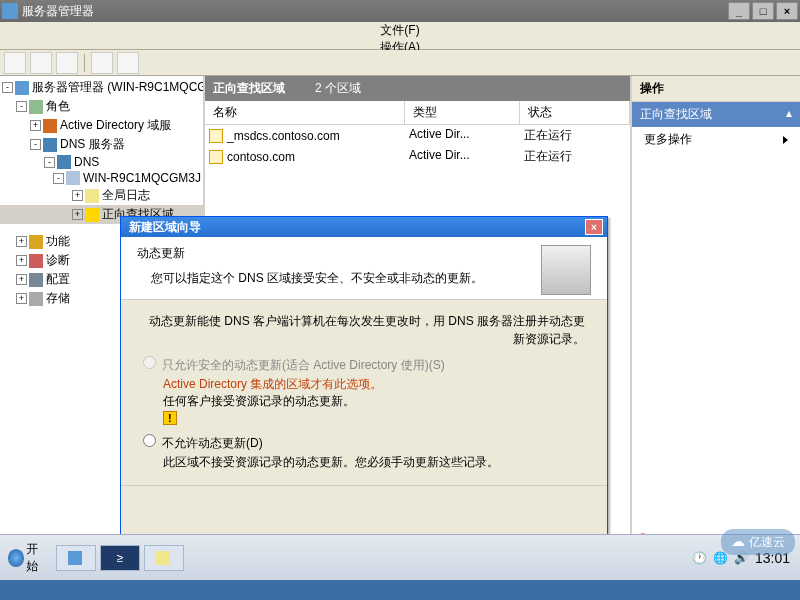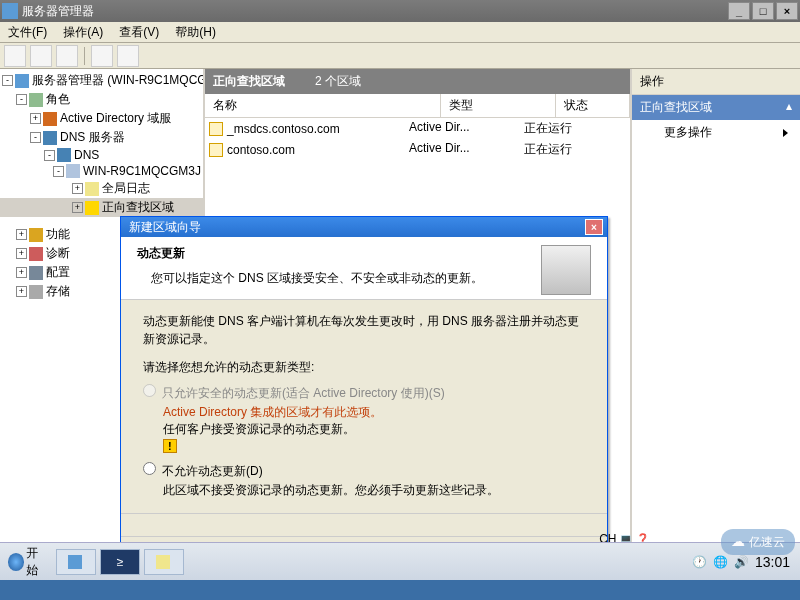--- a/index.html
+++ b/index.html
@@ -5,21 +5,21 @@
 * { box-sizing: border-box; margin: 0; padding: 0; font-family: "Microsoft YaHei", "SimSun", Tahoma, sans-serif; font-size: 12px; }
 body { background: #3a6ea5; width: 800px; height: 600px; position: relative; overflow: hidden; }
 
 
 .main-window { position: absolute; left: 0; top: 0; right: 0; bottom: 20px; display: flex; flex-direction: column; background: #ece9d8; }
 .titlebar { background: linear-gradient(#7b7b7b, #6a6a6a); color: #fff; height: 22px; display: flex; align-items: center; padding: 0 2px; }
 .titlebar .icon { width: 16px; height: 16px; background: #5b9bd5; margin-right: 4px; }
 .titlebar .title { flex: 1; }
 .titlebar .sysbtn { width: 22px; height: 18px; background: #c0c0c0; border: 1px solid #888; margin-left: 2px; display:flex;align-items:center;justify-content:center;font-size:11px;font-weight:bold;color:#000;}
 
-.menubar { background: #ece9d8; height: 21px; display: flex; align-items: center; border-bottom: 1px solid #aca899; }
+.menubar { background: #ece9d8; height: 28px; display: flex; align-items: center; border-bottom: 1px solid #aca899; flex-direction: column; }
 .menubar .item { padding: 0 8px; }
 .toolbar { background: #ece9d8; height: 26px; border-bottom: 1px solid #aca899; display:flex; align-items:center; padding: 0 4px; gap:4px;}
 .tbtn{width:22px;height:22px;background:#f5f5f5;border:1px solid #ccc;}
 
 .content { flex: 1; display: flex; background: #fff; }
 .tree-panel { width: 205px; border-right: 2px solid #d4d0c8; background: #fff; display:flex;flex-direction:column;}
 .tree-body { flex: 1; overflow: auto; padding: 2px 0; }
 .tree-scrollh{height:16px;background:#ece9d8;border-top:1px solid #d4d0c8;}
 .tree-row { display: flex; align-items: center; padding: 1px 2px; white-space: nowrap; }
 .exp{width:11px;height:11px;border:1px solid #888;display:inline-flex;align-items:center;justify-content:center;font-size:9px;line-height:1;margin-right:2px;flex-shrink:0;}
@@ -44,48 +44,48 @@
 .mid-cols { display: flex; background: #fff; border-bottom: 1px solid #d4d0c8; }
 .mid-cols .col { padding: 3px 8px; border-right: 1px solid #d4d0c8; }
 .mid-list { flex: 1; background: #fff; }
 .mid-row { display: flex; padding: 2px 4px; }
 .mid-row .c1{width:200px;display:flex;align-items:center;gap:4px;}
 .mid-row .c2{width:115px;}
 .mid-row .c3{flex:1;}
 .fileic{width:14px;height:14px;background:#fff3c4;border:1px solid #d4a000;}
 
 .right-panel { width: 170px; border-left: 2px solid #d4d0c8; background: #fff; }
-.right-header { background: #ece9d8; padding: 4px 8px; border-bottom: 1px solid #d4d0c8; font-weight: normal;}
+.right-header { background: #ece9d8; padding: 4px 8px; border-bottom: 1px solid #d4d0c8; font-weight: bold;}
 .right-sect { background: #5b87c4; color: #fff; padding: 4px 8px; display:flex;justify-content:space-between;}
-.right-item { padding: 4px 12px; display:flex;justify-content:space-between;align-items:center;margin-left:20px;}
+.right-item { padding: 4px 12px; display:flex;justify-content:space-between;align-items:center;}
 
 
 .dialog { position: absolute; left: 120px; top: 216px; width: 488px; height: 360px; background: #ece9d8; border: 1px solid #0055ea; box-shadow: 2px 2px 2px rgba(0,0,0,0.3); }
 .dlg-title { background: linear-gradient(#3c8ae8, #2670d0); color: #fff; height: 20px; display: flex; align-items: center; padding: 0 4px; }
-.dlg-title .dtext { flex: 1; padding-left: 4px; font-weight: normal;}
+.dlg-title .dtext { flex: 1; padding-left: 4px; font-weight: bold;}
 .dlg-title .dclose { width: 18px; height: 16px; background: #e07070; border: 1px solid #fff; display:flex;align-items:center;justify-content:center;font-size:10px;color:#fff;font-weight:bold;}
 .dlg-subhead { padding: 8px 16px 4px; background:#fff; border-bottom:1px solid #ccc;display:flex;}
 .dlg-subhead .st{flex:1;}
-.dlg-subhead .st b{font-weight:bold;}
+.dlg-subhead .st b{font-weight:normal;}
 .dlg-subhead .st p{padding-left:14px;margin-top:8px;}
 .srvimg{width:50px;height:50px;background:linear-gradient(#f0f0f0,#c0c0c0);border:1px solid #999;}
 .dlg-body { padding: 8px 22px; }
-.dlg-body p { margin: 4px 0; line-height: 1.5;}
+.dlg-body p { margin: 4px 0; line-height: 1.5; text-align: right;}
 .opt{margin:8px 0 2px;}
 .opt input{margin-right:6px;}
 .optdesc{padding-left:20px;line-height:1.4;}
 .highlight{border:2px solid #d00000;padding:2px 4px;display:inline-block;}
 .dlg-footer{position:absolute;bottom:0;left:0;right:0;padding:8px 12px;border-top:1px solid #ccc;display:flex;justify-content:flex-end;gap:8px;}
 .dlg-footer button{width:86px;height:22px;background:#ece9d8;border:1px solid #888;}
 .warn-ic{display:inline-block;width:14px;height:14px;background:#ffce00;border:1px solid #c08000;margin-right:4px;vertical-align:middle;position:relative;}
 .warn-ic::after{content:"!";position:absolute;left:4px;top:-1px;font-weight:bold;font-size:11px;}
 .hr{height:1px;background:#ccc;margin-top:6px;}
 
 
-.taskbar { position: absolute; bottom: 20px; left: 0; right: 0; height: 38px; background: linear-gradient(#e3e9ef,#cdd6e3); display: flex; align-items: center; padding: 0 4px; border-top: 1px solid #aac; }
+.taskbar { position: absolute; bottom: 20px; left: 0; right: 0; height: 46px; background: linear-gradient(#e3e9ef,#cdd6e3); display: flex; align-items: center; padding: 0 4px; border-top: 1px solid #aac; }
 .start-btn { width: 48px; height: 26px; display: flex; align-items: center; border-radius: 3px; gap:2px;padding:0 4px;}
 .winorb{width:18px;height:18px;border-radius:50%;background:radial-gradient(#6db5f8,#1e5799);}
 .taskbtn{width:40px;height:26px;background:#dbe4ef;border:1px solid #a5b8d0;margin-left:4px;display:flex;align-items:center;justify-content:center;}
 .tray{margin-left:auto;display:flex;align-items:center;gap:6px;padding-right:6px;}
 .tray .clock{text-align:center;font-size:14px;}
 
 .watermark{position:absolute;right:5px;bottom:45px;color:#fff;font-size:14px;opacity:.9;background:rgba(100,150,200,.6);padding:4px 10px;border-radius:12px;}
 .lang-badge{position:absolute;right:150px;bottom:54px;font-size:11px;}
 .arrowic{display:inline-block;width:0;height:0;border-top:4px solid transparent;border-bottom:4px solid transparent;}
 .arrowic.r{border-left:5px solid #000;}
@@ -195,21 +195,21 @@
       </div>
       <div class="tree-scrollh"></div>
     </div>
 
     <div class="mid-panel">
       <div class="mid-header">
         <b>正向查找区域</b>
         <span style="margin-left:30px">2 个区域</span>
       </div>
       <div class="mid-cols">
-        <div class="col" style="width:236px">名称</div>
+        <div class="col" style="width:200px">名称</div>
         <div class="col" style="width:115px">类型</div>
         <div class="col" style="flex:1">状态</div>
       </div>
       <div class="mid-list">
         <div class="mid-row">
           <div class="c1">
               <span class="fileic"></span>
               <span>_msdcs.contoso.com</span>
             </div>
           <div class="c2">Active Dir...</div>
@@ -247,21 +247,20 @@
   </div>
   <div class="dlg-subhead">
     <div class="st">
       <b>动态更新</b>
       <p>您可以指定这个 DNS 区域接受安全、不安全或非动态的更新。</p>
     </div>
     <div class="srvimg"></div>
   </div>
   <div class="dlg-body">
     <p>动态更新能使 DNS 客户端计算机在每次发生更改时，用 DNS 服务器注册并动态更新资源记录。</p>
-    <p style="margin-top:10px">请选择您想允许的动态更新类型:</p>
 
     <div class="opt">
       <label><input type="radio" name="dyn" disabled="" style=""><span style="color:#888">只允许安全的动态更新(适合 Active Directory 使用)(S)</span></label>
     </div>
     <div class="optdesc" style="color:#c2410c">Active Directory 集成的区域才有此选项。</div>
 
     <div class="optdesc">任何客户接受资源记录的动态更新。</div>
     <div class="optdesc"><span class="warn-ic"></span></div>
 
     <div class="opt">

